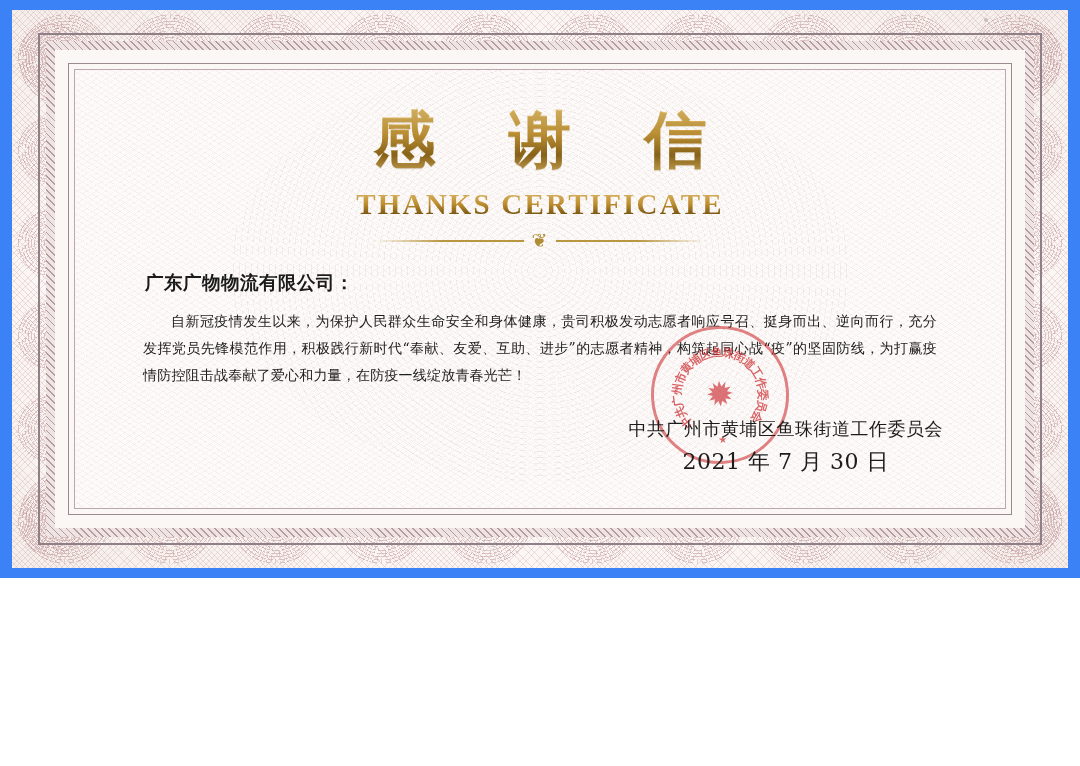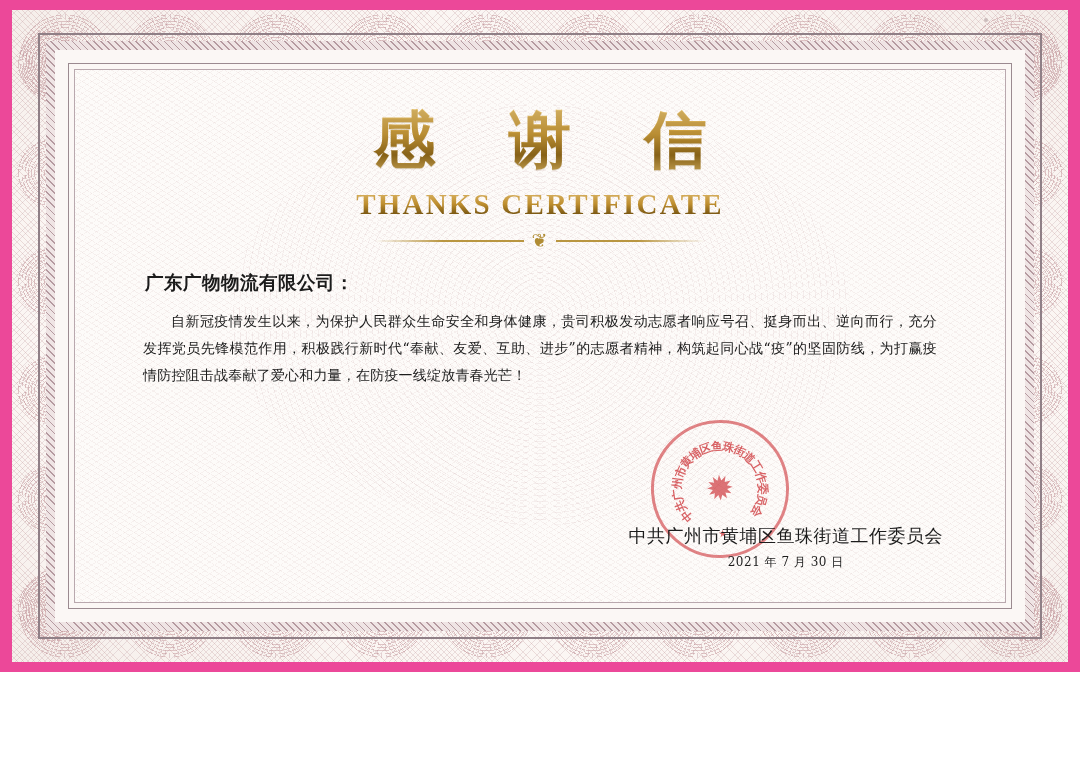--- a/index.html
+++ b/index.html
@@ -10,22 +10,22 @@
   body {
     width: 1080px;
     height: 766px;
     overflow: hidden;
     font-family: "Liberation Serif", serif;
   }
 
   .certificate {
     position: relative;
     width: 1080px;
-    height: 672px;
-    background: #ec4899;
+    height: 578px;
+    background: #3b82f6;
     box-sizing: border-box;
   }
 
   
   .guilloche-bg {
     position: absolute;
     left: 12px;
     top: 10px;
     right: 12px;
     bottom: 10px;
@@ -212,21 +212,21 @@
     bottom: 31px;
     text-align: center;
     font-family: "DejaVu Serif", "Liberation Serif", serif;
   }
   .sign-org {
     font-size: 18px;
     color: #1c1c1c;
     letter-spacing: 0.5px;
   }
   .sign-date {
-    font-size: 12px;
+    font-size: 22px;
     color: #1c1c1c;
     margin-top: 6px;
     letter-spacing: 0.5px;
   }
 
   
   .seal {
     position: absolute;
     right: 216px;
     bottom: 44px;

